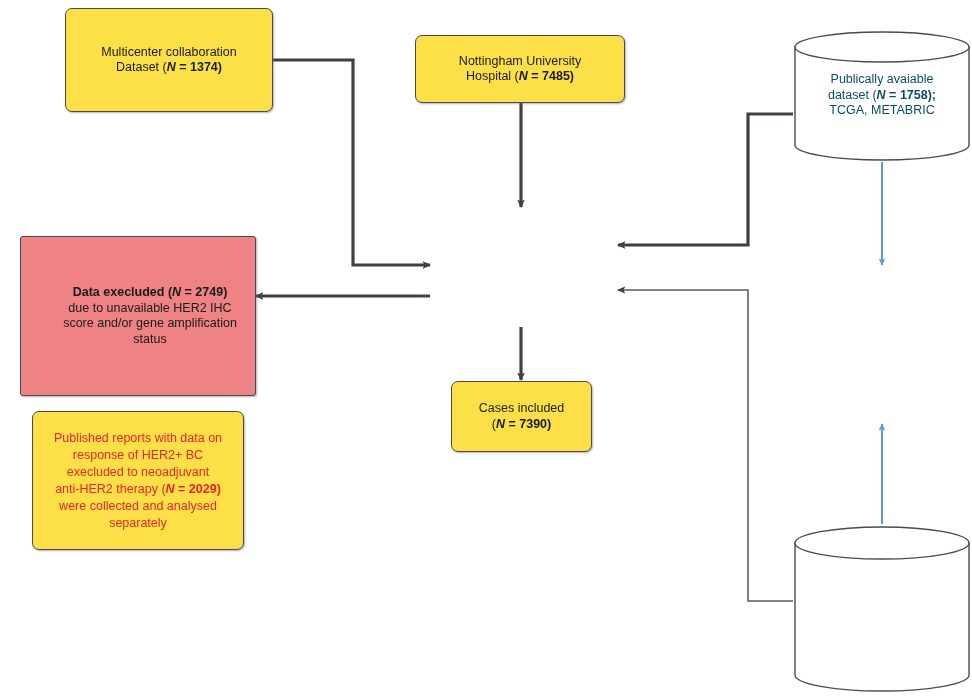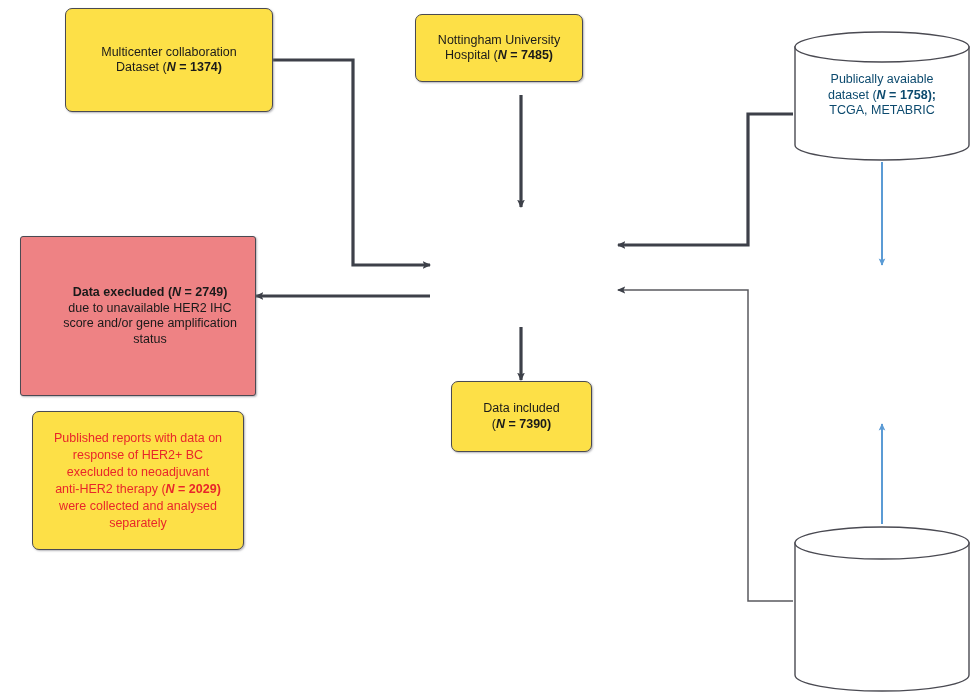--- a/index.html
+++ b/index.html
@@ -133,21 +133,21 @@
     <path d="M882,524 L882,424" fill="none" stroke="#5b9bd5" stroke-width="2" marker-end="url(#arrBlue)"></path>
   </svg>
 
   <div class="node box" style="left:65px; top:8px; width:208px; height:104px;">
     <div class="box-label">
       <span>Multicenter collaboration</span><br>
       <span>Dataset (</span><span class="ital-n">N</span><b> = 1374)</b>
     </div>
   </div>
 
-  <div class="node box" style="left:415px; top:14px; width:168px; height:68px;">
+  <div class="node box" style="left:415px; top:35px; width:210px; height:68px;">
     <div class="box-label">
       <span>Nottingham University</span><br>
       <span>Hospital (</span><span class="ital-n">N</span><b> = 7485)</b>
     </div>
   </div>
 
   <div class="cyl-wrap" style="left:793px; top:30px; width:178px; height:132px;">
     <svg class="cyl-svg" width="178" height="132" viewBox="0 0 178 132" xmlns="http://www.w3.org/2000/svg">
       <path d="M2,17 L2,115 A87,15 0 0 0 176,115 L176,17 Z" fill="#ffffff" stroke="#4a4a52" stroke-width="1.4"></path>
       <ellipse cx="89" cy="17" rx="87" ry="15" fill="#ffffff" stroke="#4a4a52" stroke-width="1.4"></ellipse>
@@ -164,21 +164,21 @@
     <div class="box-label">
       <b>Data execluded (</b><span class="ital-n">N</span><b> = 2749)</b><br>
       <span>due to unavailable HER2 IHC</span><br>
       <span>score and/or gene amplification</span><br>
       <span>status</span>
     </div>
   </div>
 
   <div class="node box" style="left:451px; top:381px; width:141px; height:71px;">
     <div class="box-label">
-      <span>Data included</span><br>
+      <span>Cases included</span><br>
       <span>(</span><span class="ital-n">N</span><b> = 7390)</b>
     </div>
   </div>
 
   <div class="node box" style="left:32px; top:411px; width:212px; height:139px;">
     <div class="red-text">
       <span>Published reports with data on</span><br>
       <span>response of HER2+ BC</span><br>
       <span>execluded to neoadjuvant</span><br>
       <span>anti-HER2 therapy (</span><span class="ital-n">N</span><b> = 2029)</b><br>

